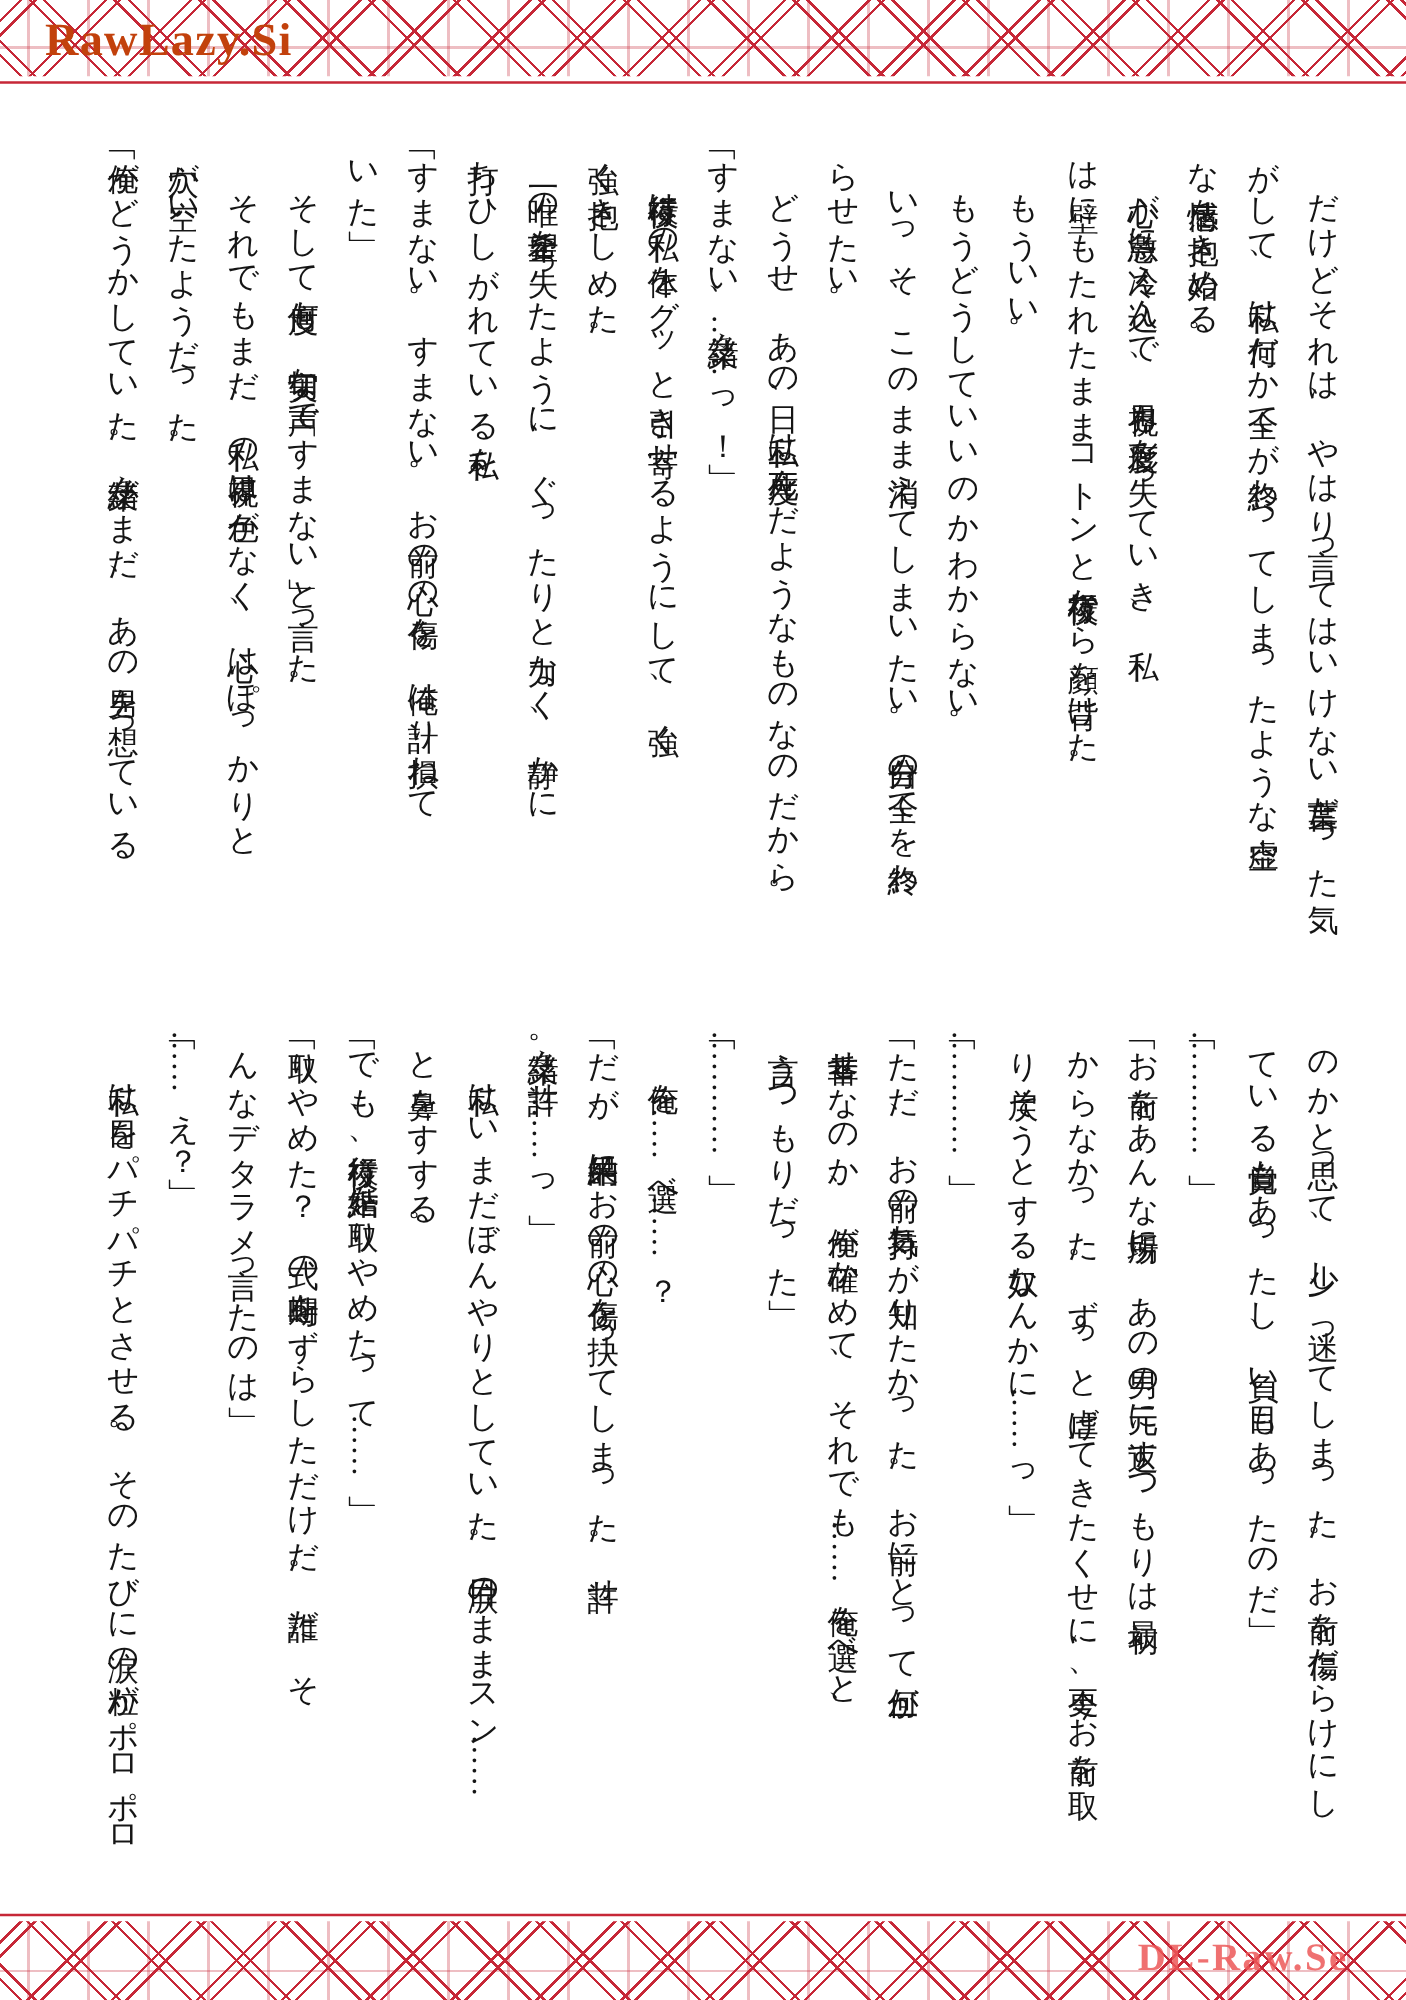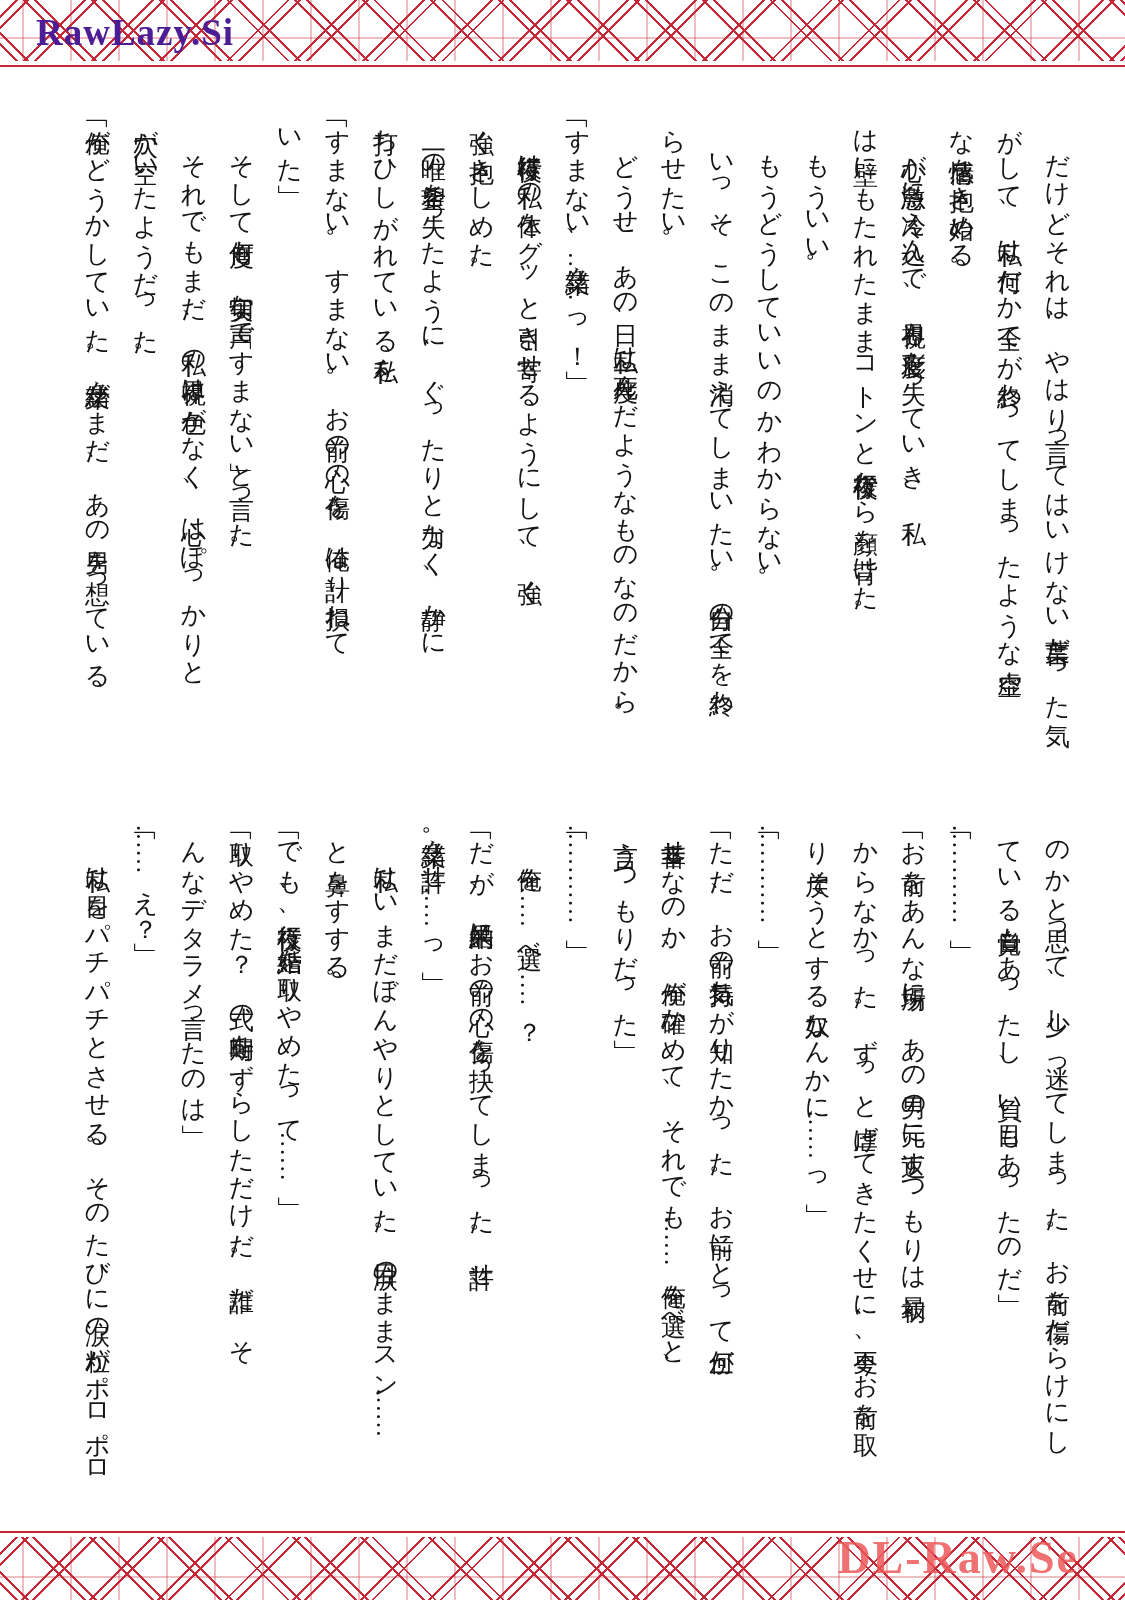--- a/index.html
+++ b/index.html
@@ -19,25 +19,25 @@
   }
   .lattice-top{top:0;height:61px;}
   .lattice-bottom{bottom:0;height:63px;}
   .rule{position:absolute;left:0;width:1125px;height:2px;background:#c62737;}
   .rule-top{top:65px;}
   .rule-bottom{bottom:67px;}
 
   
   .wm-top{
     position:absolute;top:11px;left:36px;z-index:3;
-    font-size:37px;font-weight:bold;color:#4c1d95;letter-spacing:1px;
+    font-size:37px;font-weight:bold;color:#c2410c;letter-spacing:1px;
   }
   .wm-bottom{
     position:absolute;right:46px;bottom:16px;z-index:3;
-    font-size:46px;font-weight:bold;color:rgba(236,88,88,0.85);letter-spacing:2px;margin-left:45px;
+    font-size:31px;font-weight:bold;color:rgba(236,88,88,0.85);letter-spacing:2px;margin-left:45px;
   }
 
   
   .text-block{
     position:absolute;right:44px;
     writing-mode:vertical-rl;text-orientation:mixed;
     font-size:25px;line-height:48px;color:#151515;
   }
   .block-top{top:112px;height:684px;}
   .block-bottom{top:824px;height:688px;}

